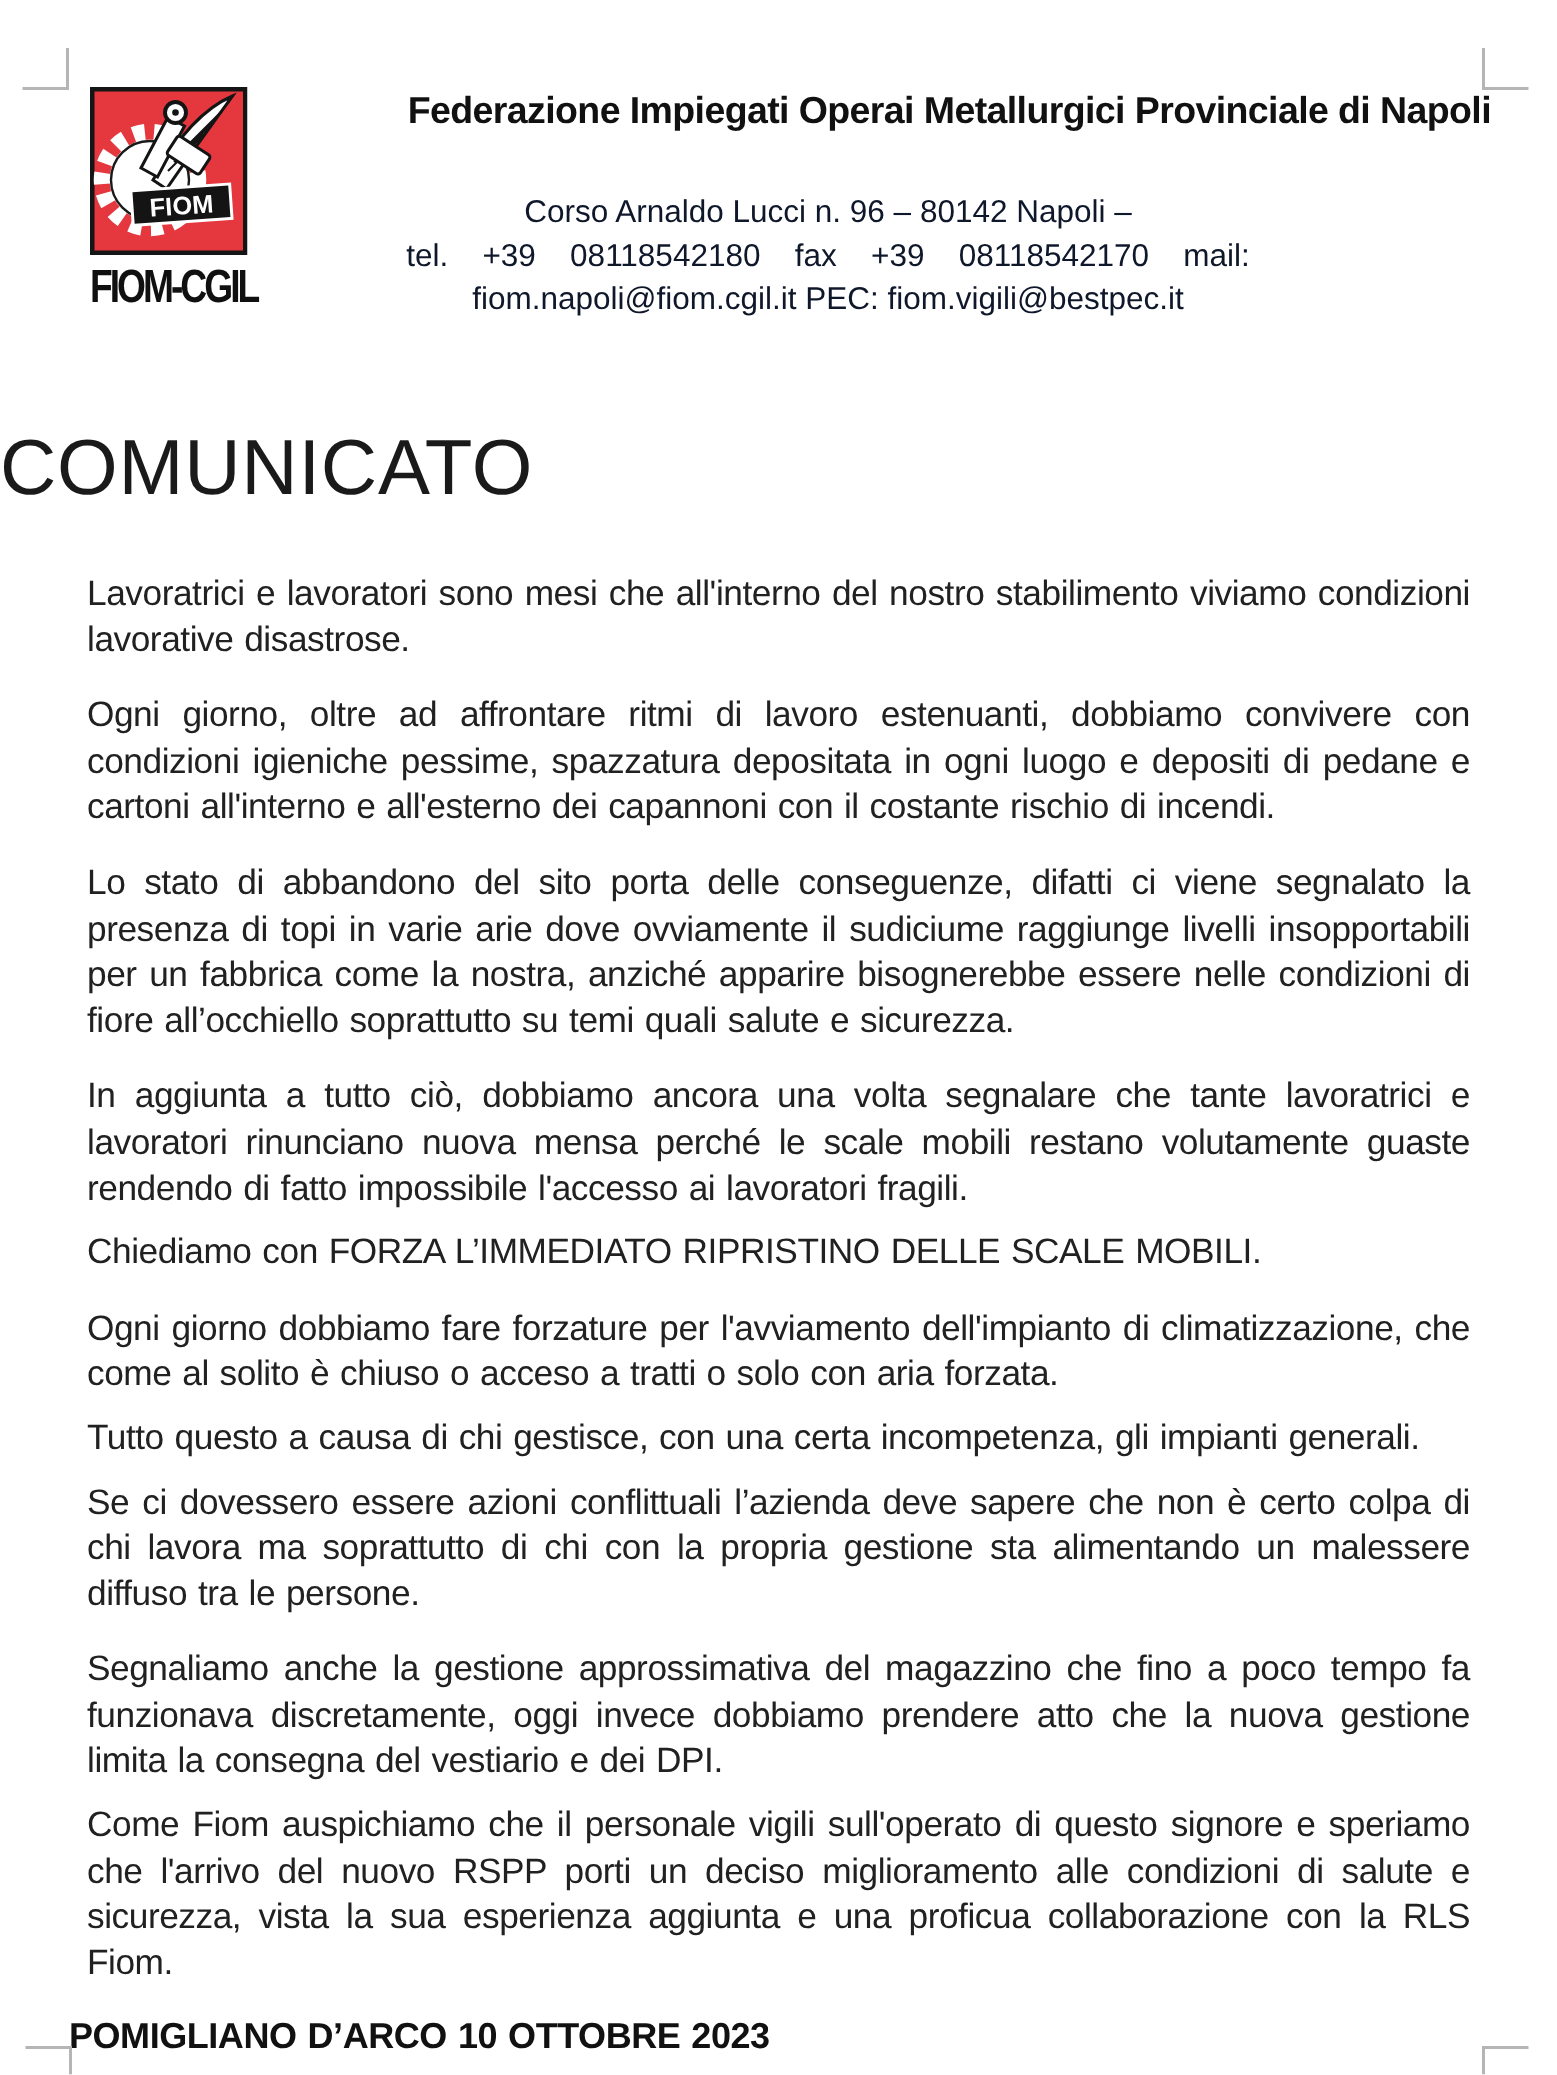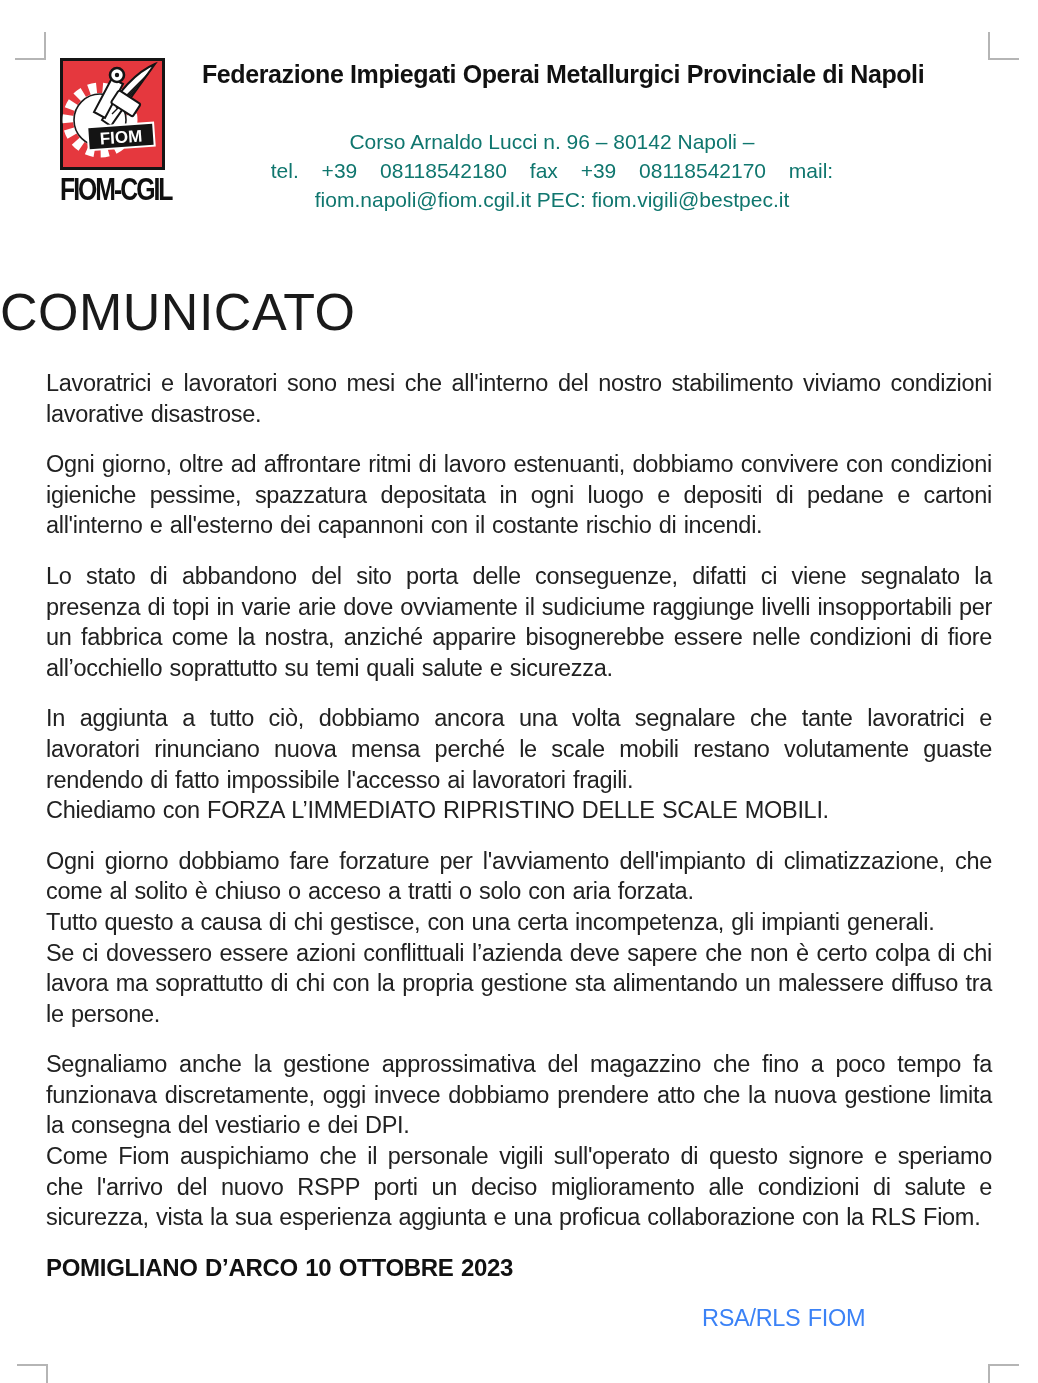--- a/index.html
+++ b/index.html
@@ -21,36 +21,36 @@
   .header{display:flex;align-items:flex-start;padding:58px 44px 0 60px;}
   .logo-col{width:118px;flex:0 0 118px;}
   .logo-caption{
     font-weight:bold;font-size:31px;letter-spacing:-2.5px;color:#101010;
     transform:scaleX(0.80);transform-origin:0 50%;
     white-space:nowrap;margin-top:-2px;width:145px;
   }
   .header-right{flex:1;min-width:0;padding-left:24px;}
   .org-title{
     margin:2px 0 0 0;font-size:25px;font-weight:bold;color:#111111;
-    letter-spacing:-0.4px;white-space:nowrap;
+    letter-spacing:-0.4px;white-space:nowrap;text-align:right;
   }
-  .address{margin-top:38px;text-align:center;font-size:21px;line-height:29px;color:#0f766e;
+  .address{margin-top:38px;text-align:center;font-size:21px;line-height:29px;color:#0f172a;
     width:640px;margin-left:30px;}
   .address .addr-line{white-space:nowrap;}
   .addr-tel{word-spacing:17px;}
 
   .doc-title{
     margin:68px 0 0 0;text-align:left;font-size:52px;font-weight:400;
     color:#1a1a1a;letter-spacing:0.5px;
   }
 
   .body{padding:26px 46px 0 46px;font-size:23.5px;line-height:30.6px;
     letter-spacing:-0.3px;word-spacing:1px;color:#212121;}
   .para-group{margin:0 0 20px 0;}
-  .para{margin:0;text-align:justify;}
+  .para{margin:12px;text-align:justify;}
   .date-line{margin:14px 0 0 0;font-weight:bold;font-size:24px;color:#111111;}
   .signature{margin:20px 0 0 656px;font-size:23.5px;color:#3b82f6;}
 </style>
 </head>
 <body>
 
 <div class="page">
 
   <div class="mark mark-tl"></div>
   <div class="mark mark-tr"></div>

